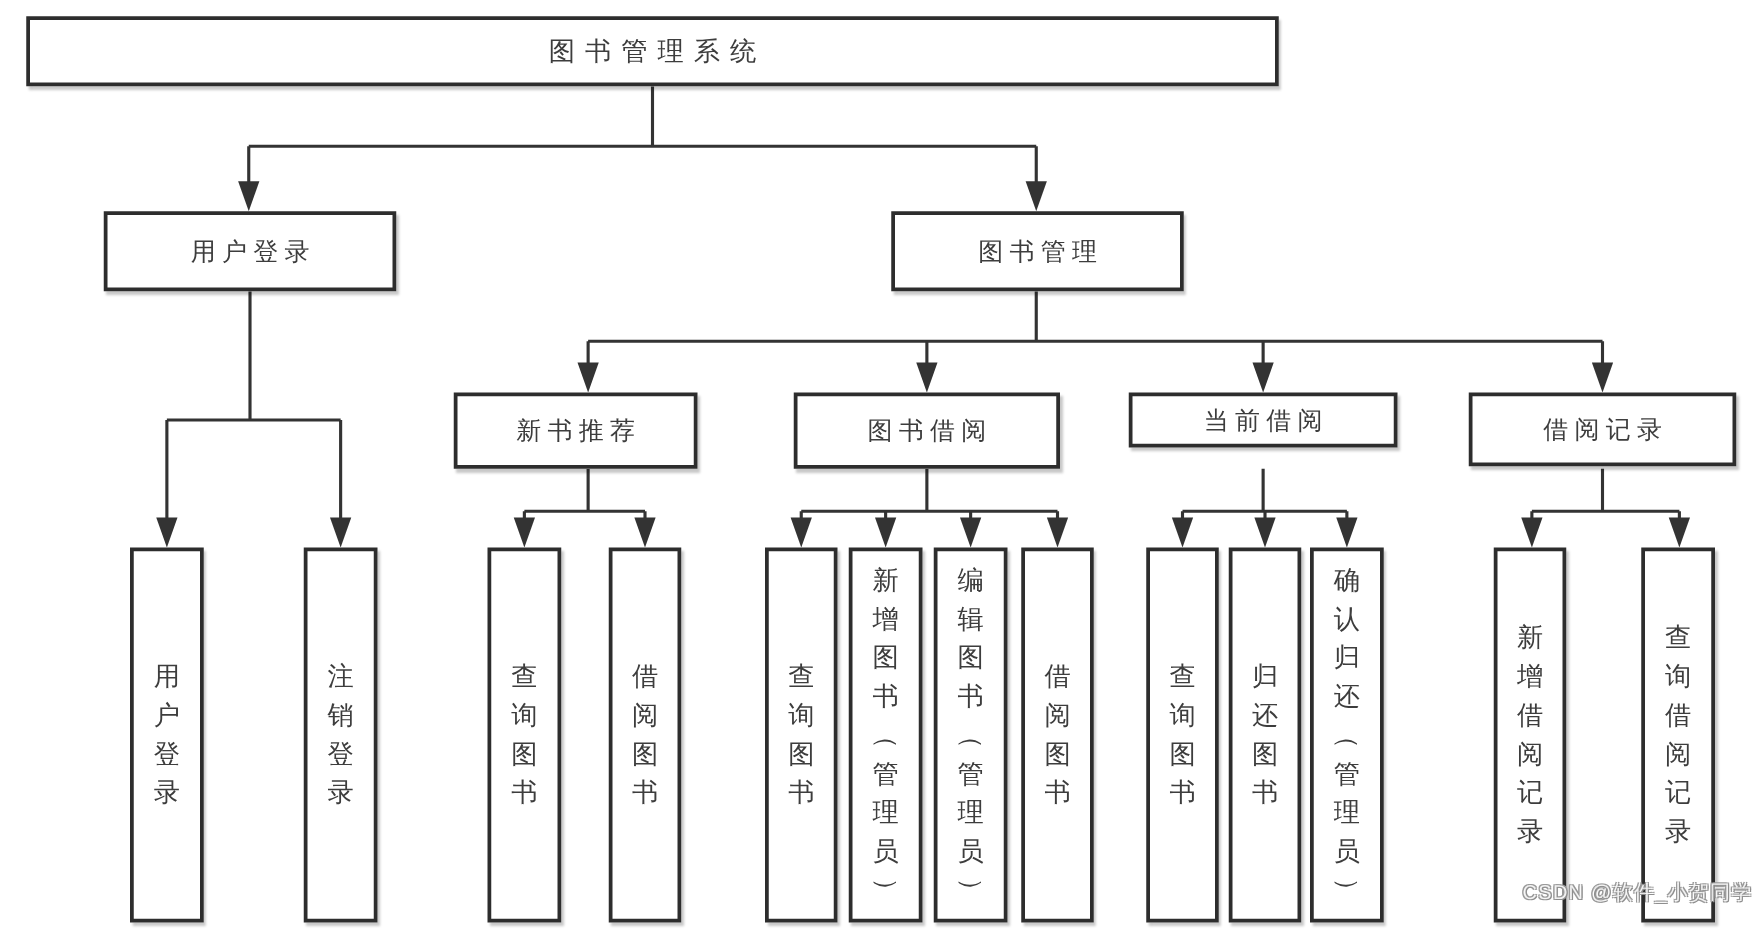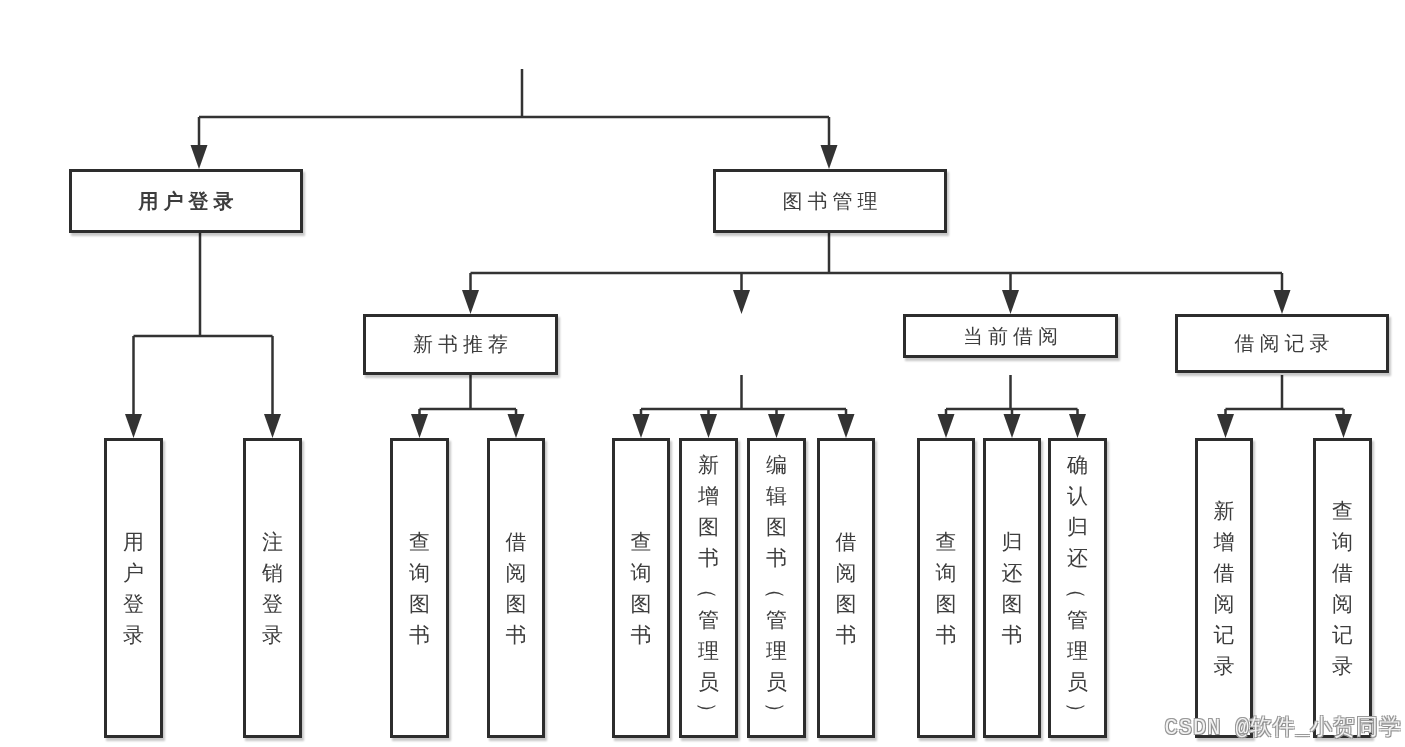--- a/index.html
+++ b/index.html
@@ -31,31 +31,30 @@
     font-size: 21px;
     top: 438px;
     height: 300px;
   }
   .vchar { display: block; height: 31px; line-height: 31px; text-align: center; width: 100%; }
   .vchar.rot { transform: rotate(90deg); }
 
   .watermark {
     position: absolute;
     right: 3px;
-    bottom: 5px;
-    font-size: 22px;
+    bottom: 22px;
+    font-size: 16px;
     letter-spacing: 1px;
     color: rgba(255,255,255,0.88);
     text-shadow:
       1px 1px 0 #8e8e8e,
       -1px -1px 0 #9a9a9a,
       1px -1px 0 #9a9a9a,
       -1px 1px 0 #9a9a9a;
     white-space: nowrap;
-    font-family: Liberation Mono, monospace;
   }
 </style>
 </head>
 <body>
 
 <div id="canvas">
 
   <svg class="wires" width="1405" height="747" viewBox="0 0 1405 747">
     <path fill="none" stroke="#333333" stroke-width="2.5" d="
       M522 69 V117  M199 117 H829  M199 117 V155  M829 117 V155
@@ -81,25 +80,27 @@
       <polygon points="768,414 785,414 776.5,438"></polygon>
       <polygon points="837.5,414 854.5,414 846,438"></polygon>
       <polygon points="937.5,414 954.5,414 946,438"></polygon>
       <polygon points="1003.5,414 1020.5,414 1012,438"></polygon>
       <polygon points="1069,414 1086,414 1077.5,438"></polygon>
       <polygon points="1217,414 1234,414 1225.5,438"></polygon>
       <polygon points="1335,414 1352,414 1343.5,438"></polygon>
     </g>
   </svg>
 
-
-  <div class="node h-node" style="left:69px; top:169px; width:234px; height:64px;font-weight:bold;">用户登录</div>
+  <div class="node h-node root-node" style="left:21px; top:13px; width:1002px; height:56px;">图书管理系统</div>
+
+  <div class="node h-node" style="left:83px; top:169px; width:234px; height:64px;">用户登录</div>
   <div class="node h-node" style="left:713px; top:169px; width:234px; height:64px;">图书管理</div>
 
   <div class="node h-node" style="left:363px; top:314px; width:195px; height:61px;">新书推荐</div>
+  <div class="node h-node" style="left:635px; top:314px; width:213px; height:61px;">图书借阅</div>
   <div class="node h-node" style="left:903px; top:314px; width:215px; height:44px;">当前借阅</div>
   <div class="node h-node" style="left:1175px; top:314px; width:214px; height:59px;">借阅记录</div>
 
   <div class="node leaf" style="left:104px; width:59px;">
       <span class="vchar">用</span>
       <span class="vchar">户</span>
       <span class="vchar">登</span>
       <span class="vchar">录</span>
     </div>
   <div class="node leaf" style="left:243px; width:59px;">

